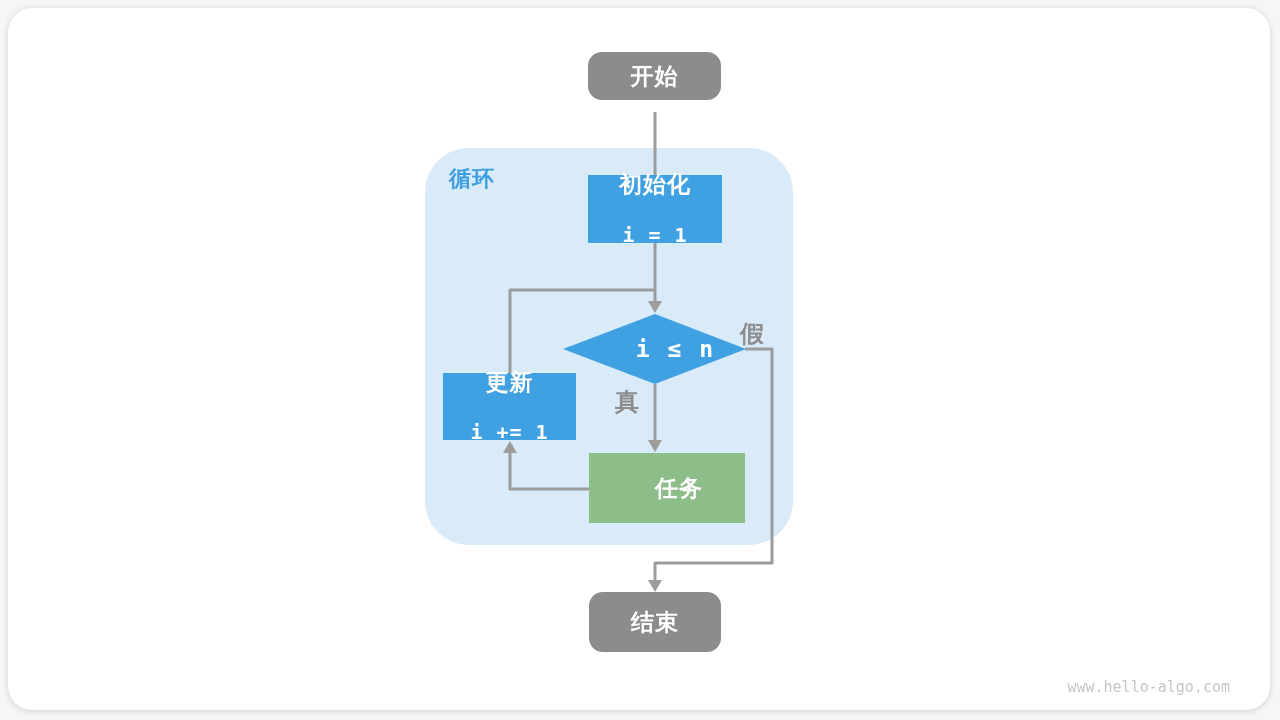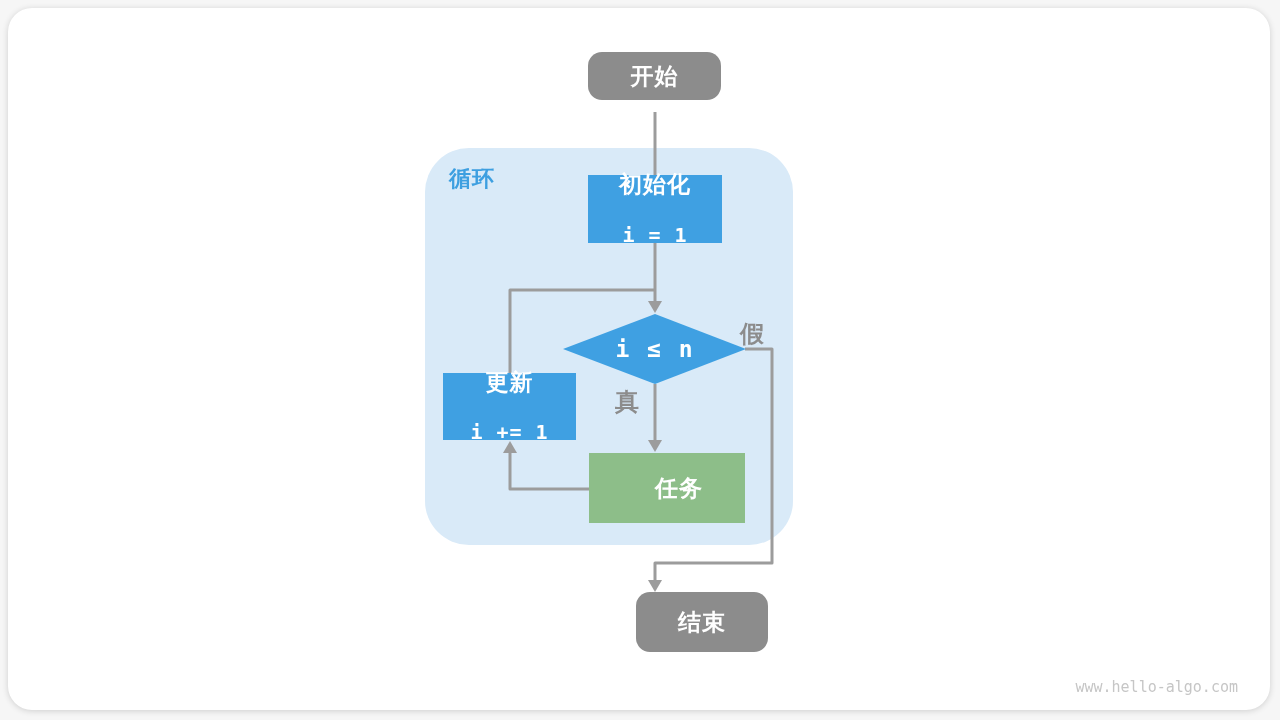--- a/index.html
+++ b/index.html
@@ -37,38 +37,38 @@
   }
   .node .zh{font-size:23px;letter-spacing:1px;}
   .node .code{font-family:"DejaVu Sans Mono",monospace;font-size:20px;letter-spacing:1px;margin-top:24px;}
   .terminal{background:var(--terminal-gray);border-radius:14px;}
   .process{background:var(--process-blue);}
   .task{background:var(--task-green);}
   .node-start{left:588px;top:52px;width:133px;height:48px;}
   .node-init{left:588px;top:175px;width:134px;height:68px;}
   .node-update{left:443px;top:373px;width:133px;height:67px;}
   .node-task{left:589px;top:453px;width:132px;height:70px;padding-left:24px;}
-  .node-end{left:589px;top:592px;width:132px;height:60px;margin-left:47px;}
+  .node-end{left:589px;top:592px;width:132px;height:60px;}
   .diamond-label{
-    position:absolute;left:595px;top:336px;width:120px;text-align:center;
+    position:absolute;left:595px;top:336px;width:120px;text-align:right;
     color:#FFFFFF;font-family:"DejaVu Sans Mono",monospace;
     font-size:23px;font-weight:bold;letter-spacing:2px;
   }
   .loop-title{
     position:absolute;left:449px;top:164px;
     color:var(--label-blue);font-size:22px;font-weight:bold;letter-spacing:1px;
   }
   .branch-label{
     position:absolute;color:var(--branch-label-gray);
     font-size:24px;font-weight:bold;
   }
   .branch-true{left:615px;top:386px;}
   .branch-false{left:740px;top:318px;}
   .watermark{
-    position:absolute;right:42px;bottom:24px;
+    position:absolute;right:50px;bottom:24px;
     color:var(--watermark-gray);
     font-family:"DejaVu Sans Mono",monospace;font-size:15px;
   }
 </style>
 </head>
 <body>
 
 <div class="stage">
 
   <div class="card"></div>

